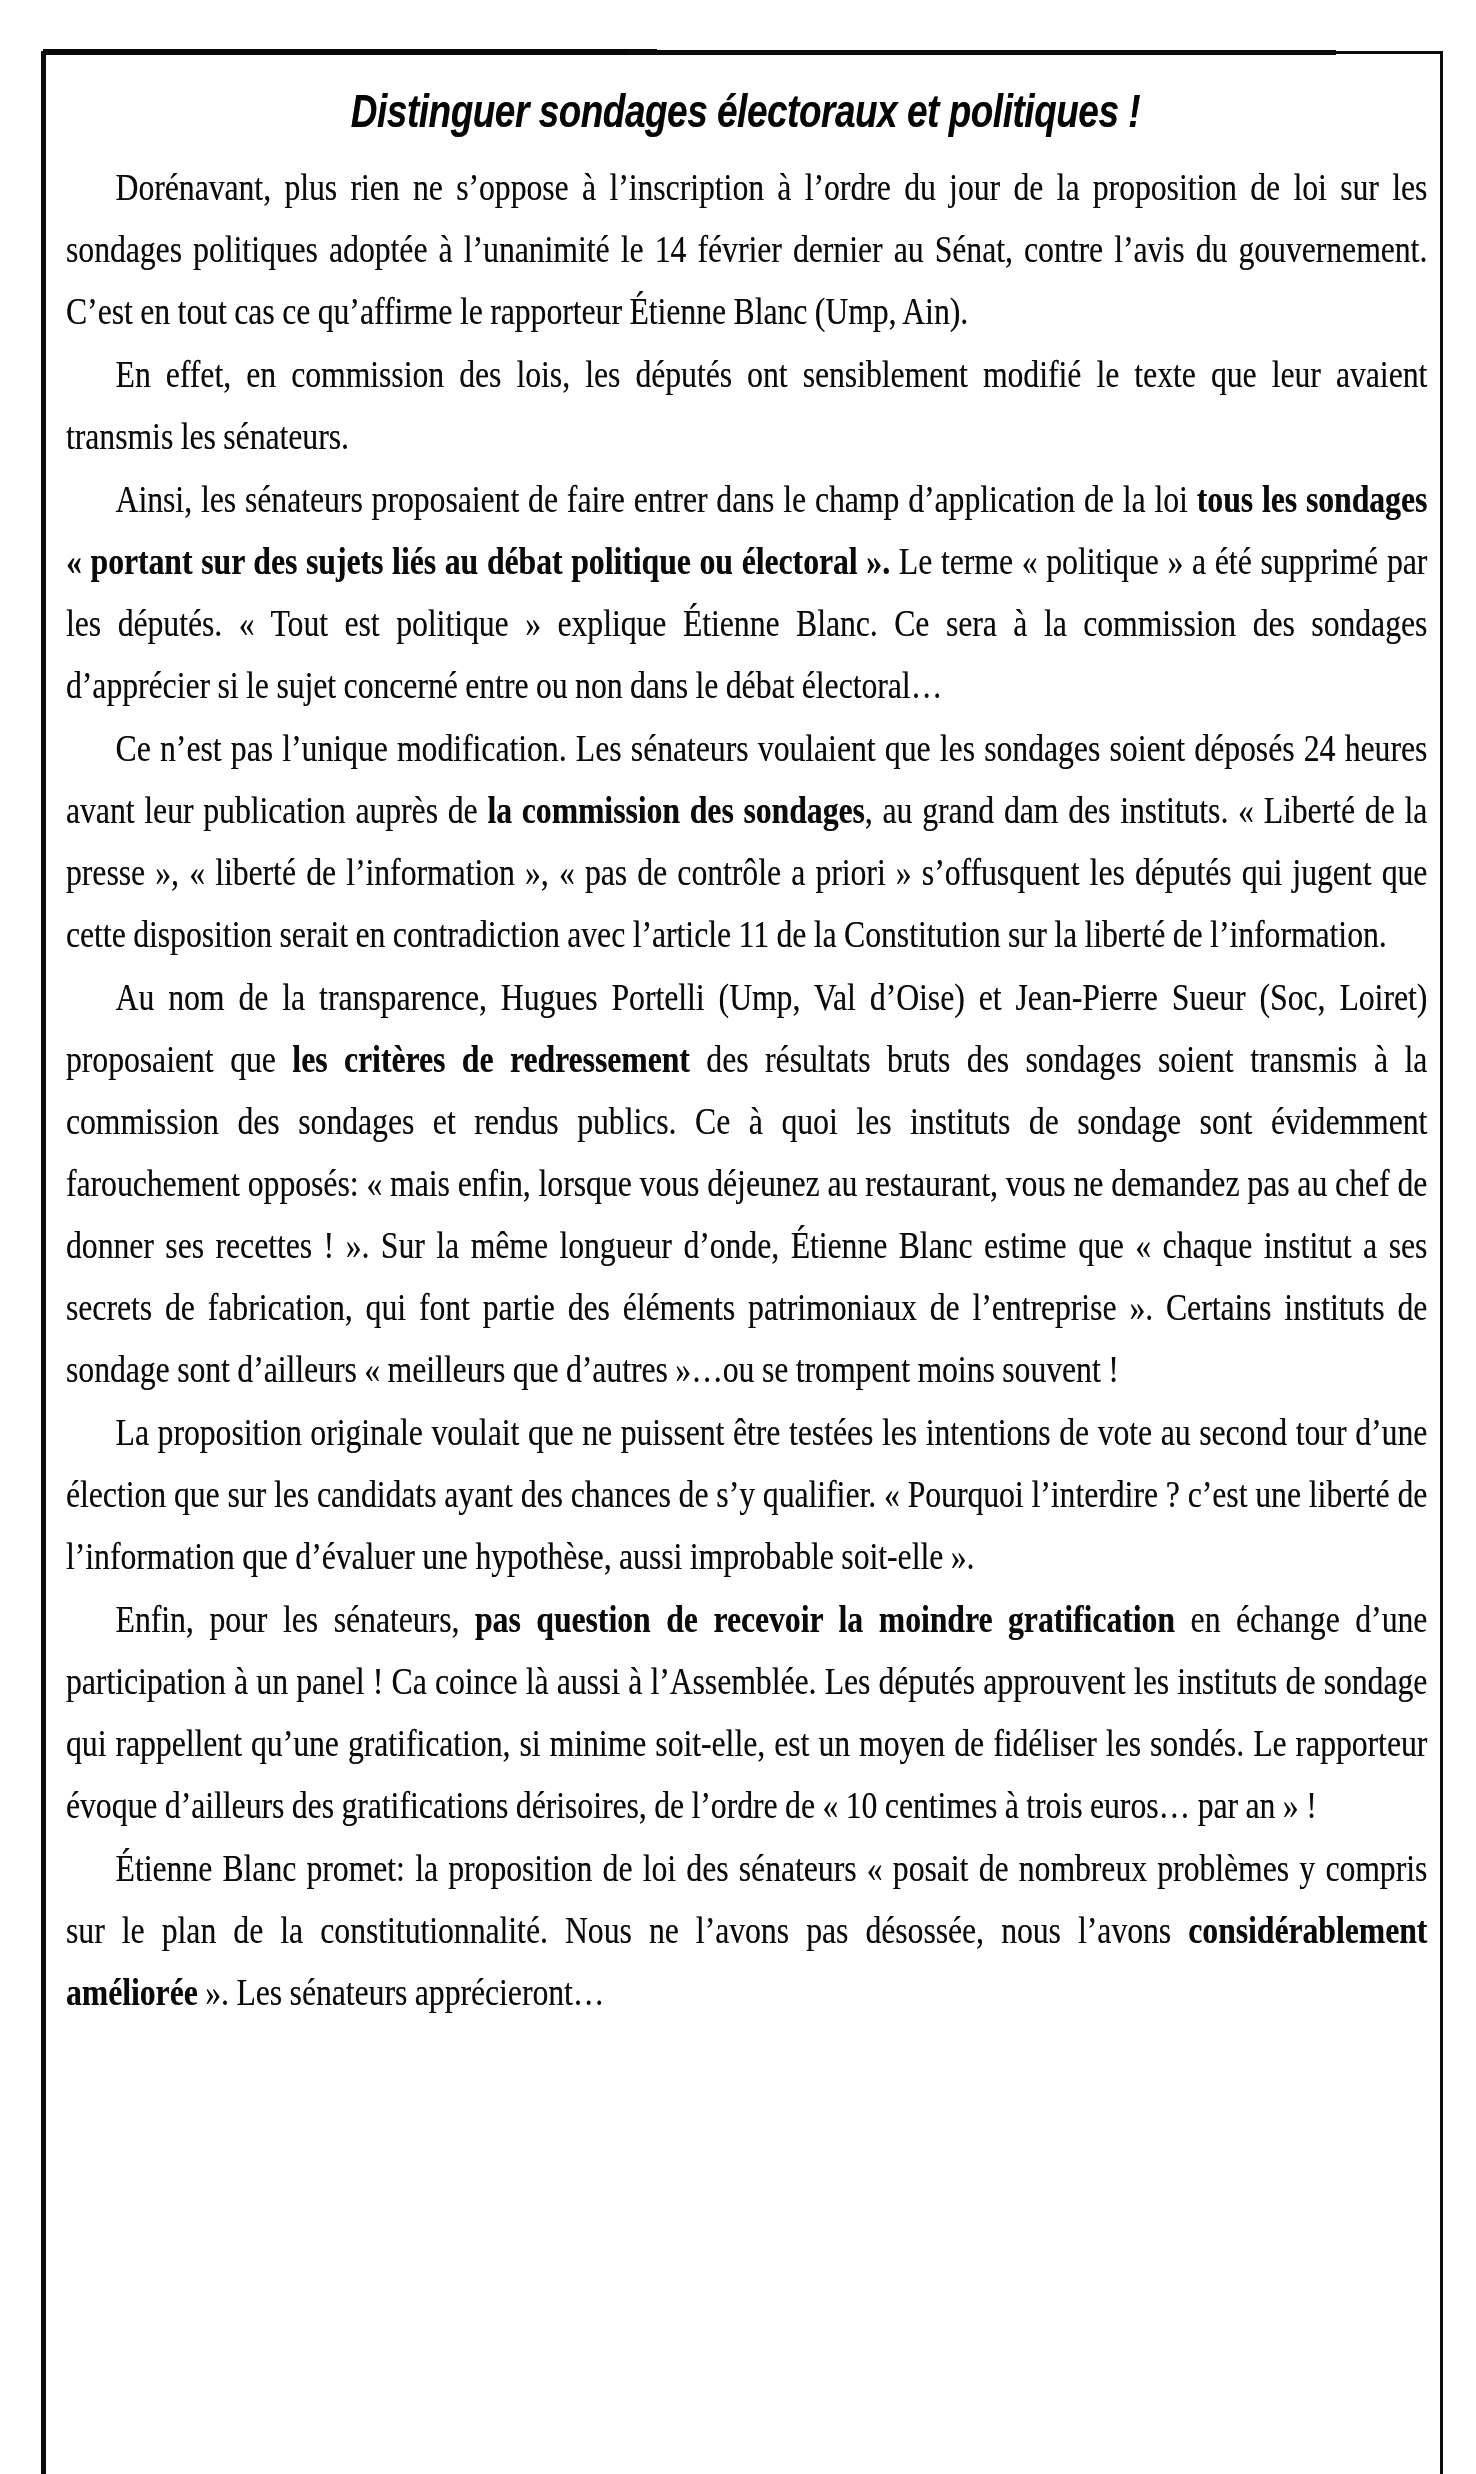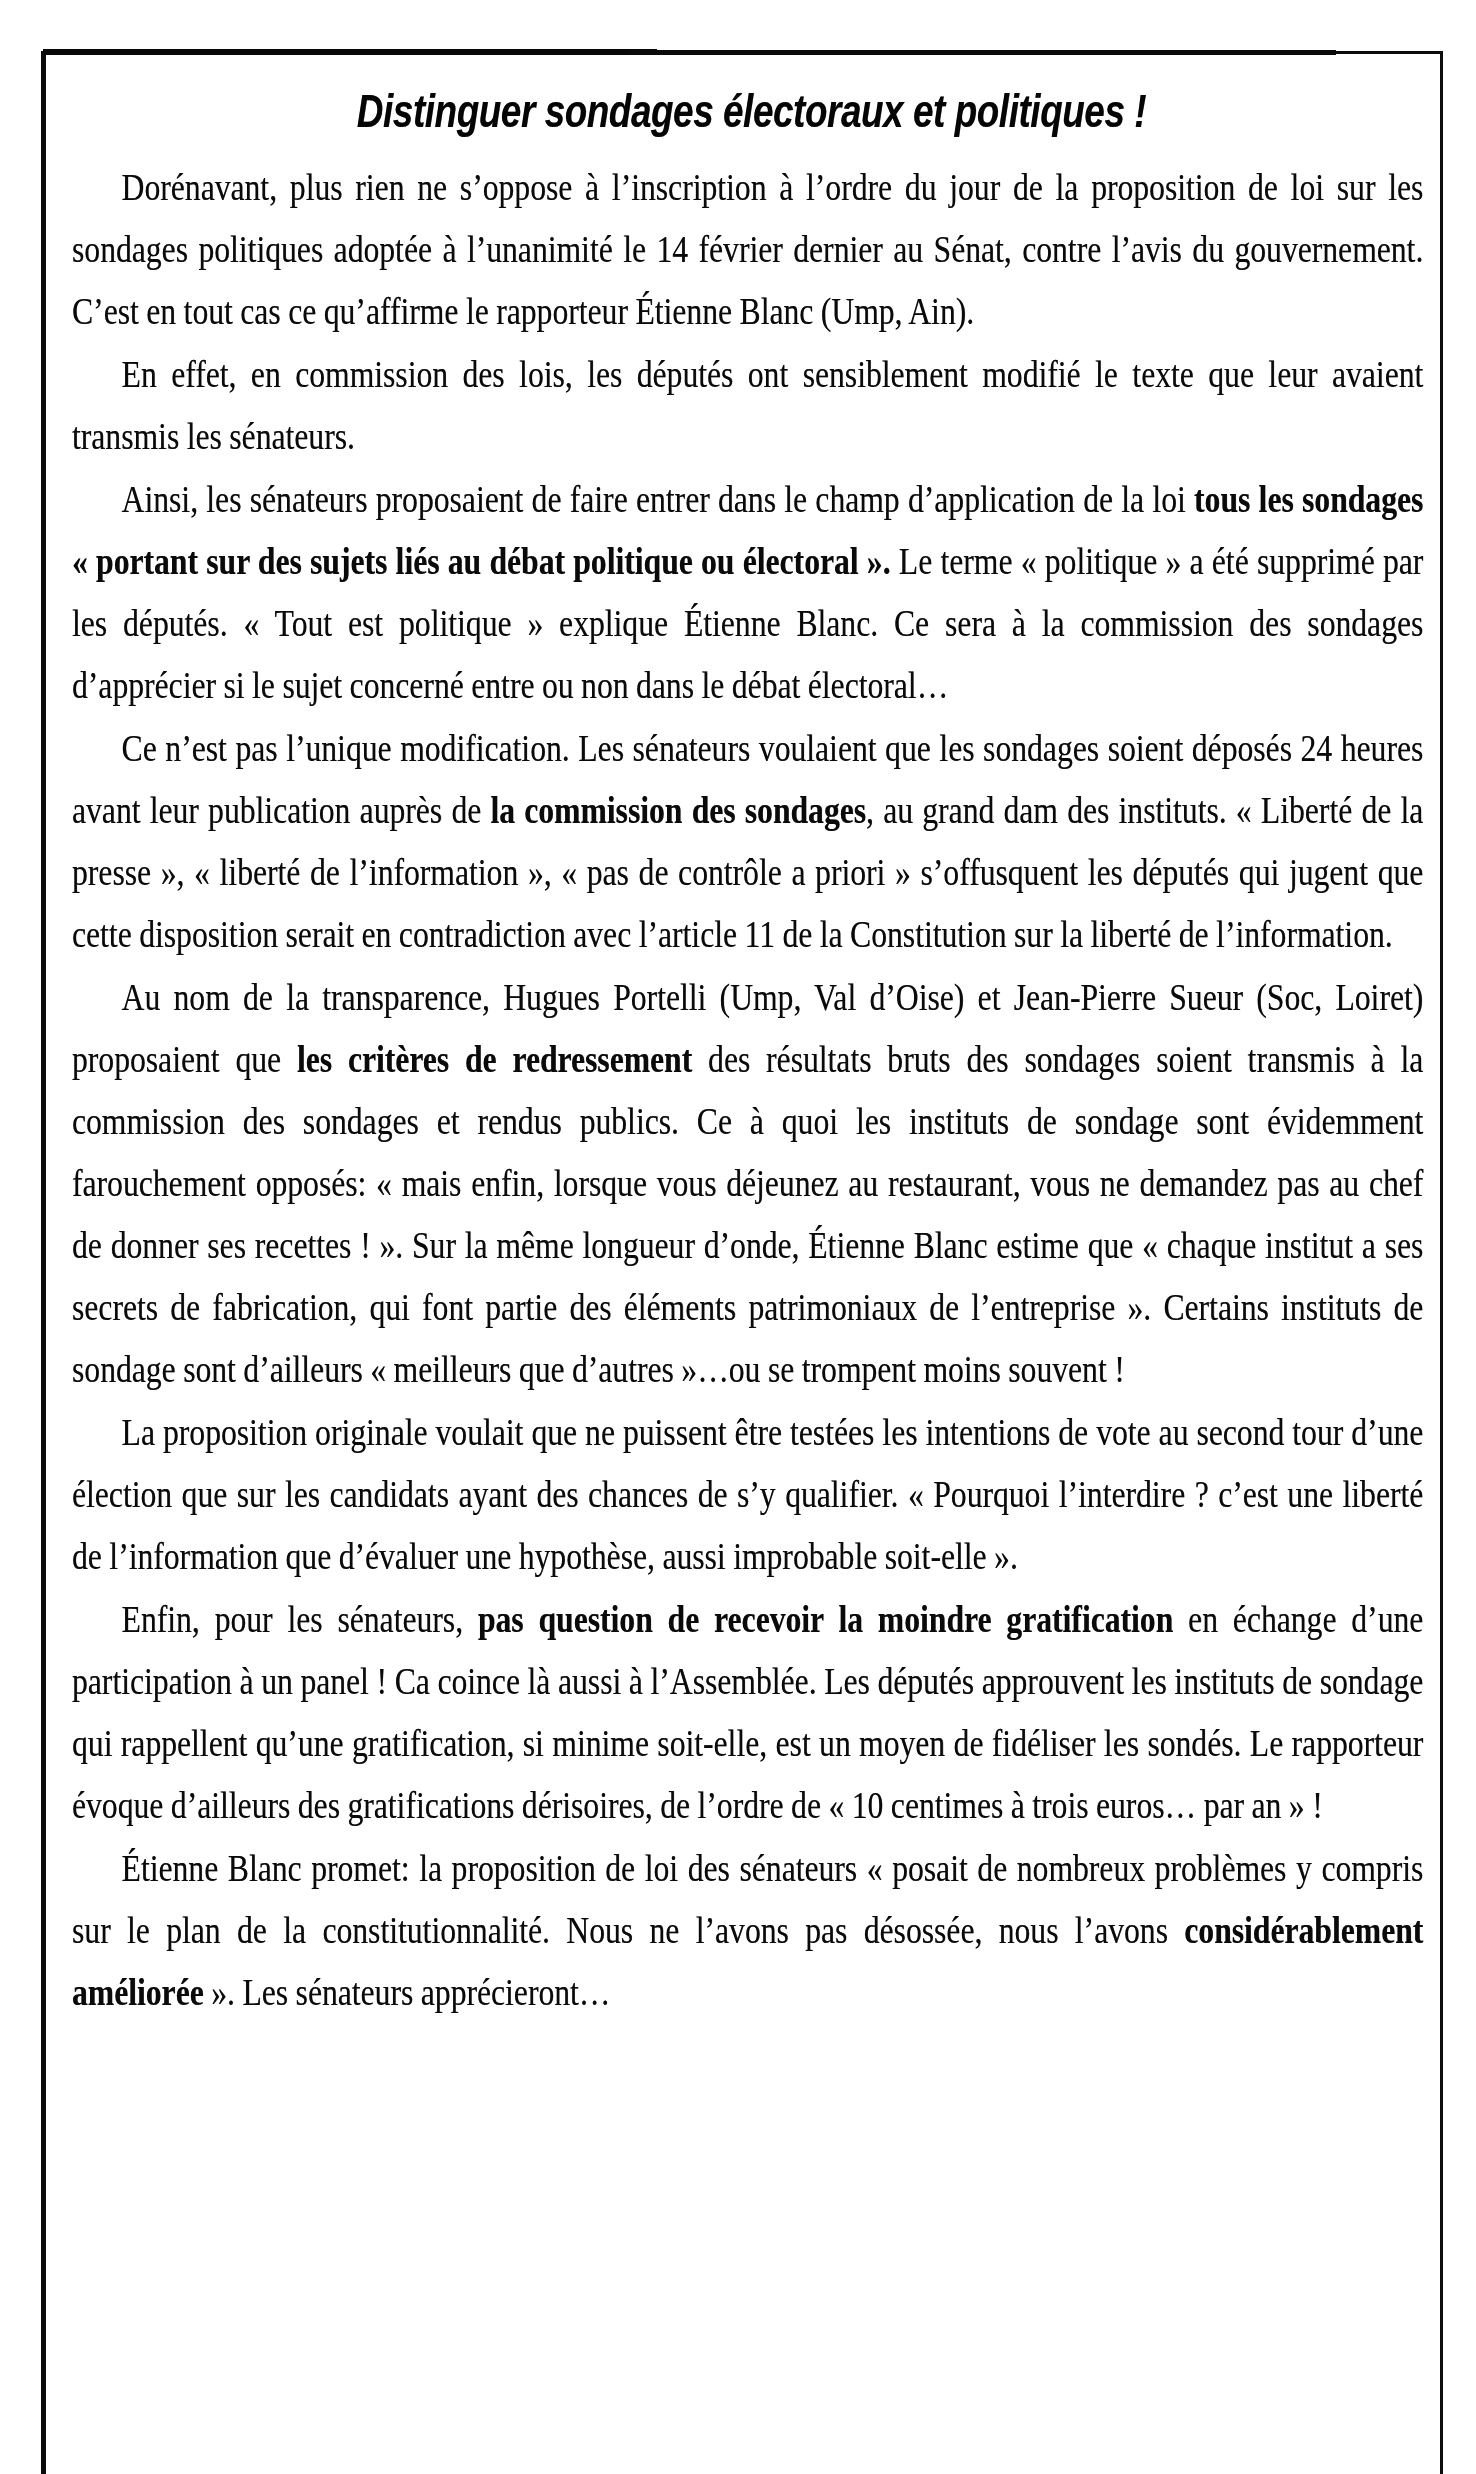--- a/index.html
+++ b/index.html
@@ -58,21 +58,21 @@
     position: absolute;
     left: -1.5px;
     top: 0;
     width: 3px;
     height: 100%;
     background: #0b0b0b;
   }
 
   #content {
     position: absolute;
-    left: 10px;
+    left: 4px;
     top: 0;
     width: 1395px;
     padding: 0;
   }
 
   
   #article-title {
     margin: 34px 0 5px 0;
     text-align: center;
     font-family: "Liberation Sans", "DejaVu Sans", sans-serif;
@@ -83,21 +83,21 @@
     letter-spacing: -0.5px;
     transform: scaleX(0.80);
     transform-origin: center center;
     white-space: nowrap;
     color: #050505;
   }
 
   
   #body-text {
     margin: 23px 0 0 0;
-    padding: 0 25px 0 18px;
+    padding: 0 15px 0 18px;
   }
 
   .para {
     margin: 0 0 1px 0;
     text-indent: 58px;
     text-align: justify;
     font-size: 37px;
     line-height: 62px;
     font-family: "Liberation Serif", "DejaVu Serif", serif;
     transform: scaleX(0.855);

